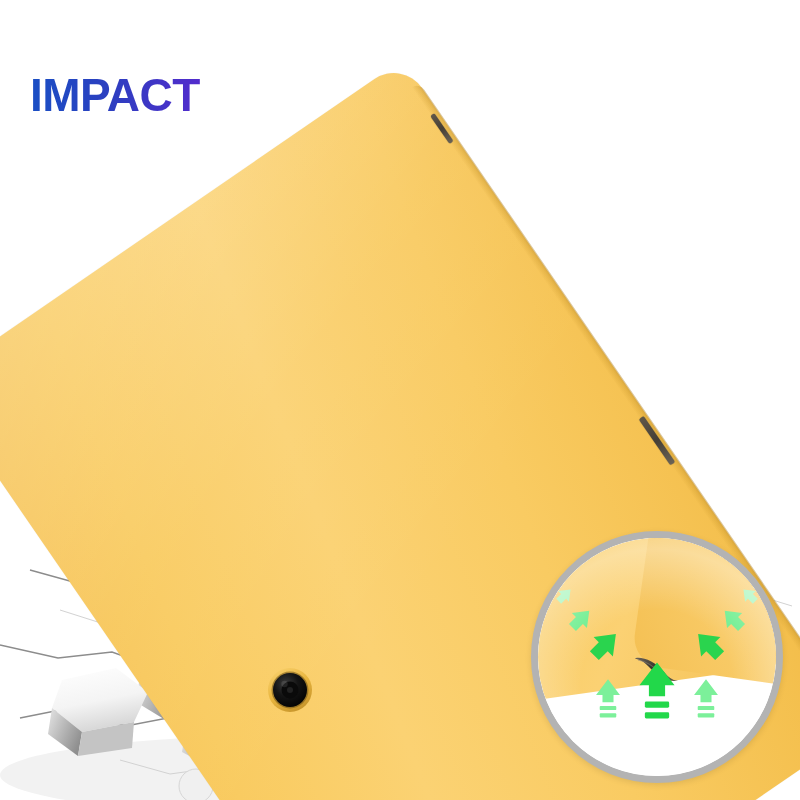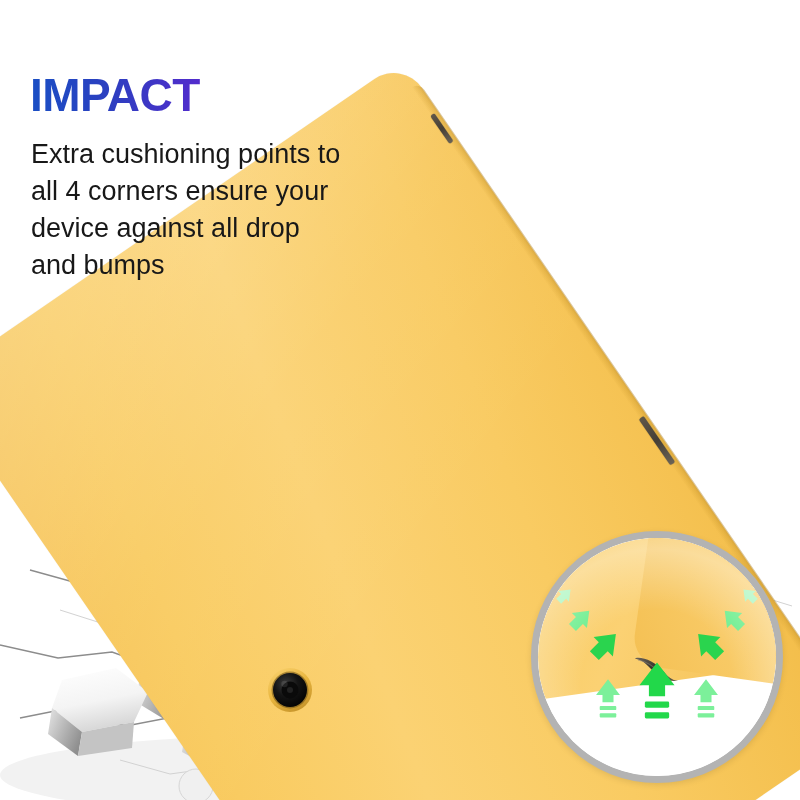--- a/index.html
+++ b/index.html
@@ -381,15 +381,14 @@
       </div>
 
       <div id="inset-glow"></div>
     </div>
   </div>
 
   <div id="headline-block">
     <div class="headline-line l1">IMPACT</div>
   </div>
 
-  <div id="subhead">Extra cushioning points to all 4 corners ensure your device against all drop and bumps</div>
 
 </div>
 
 </body></html>

